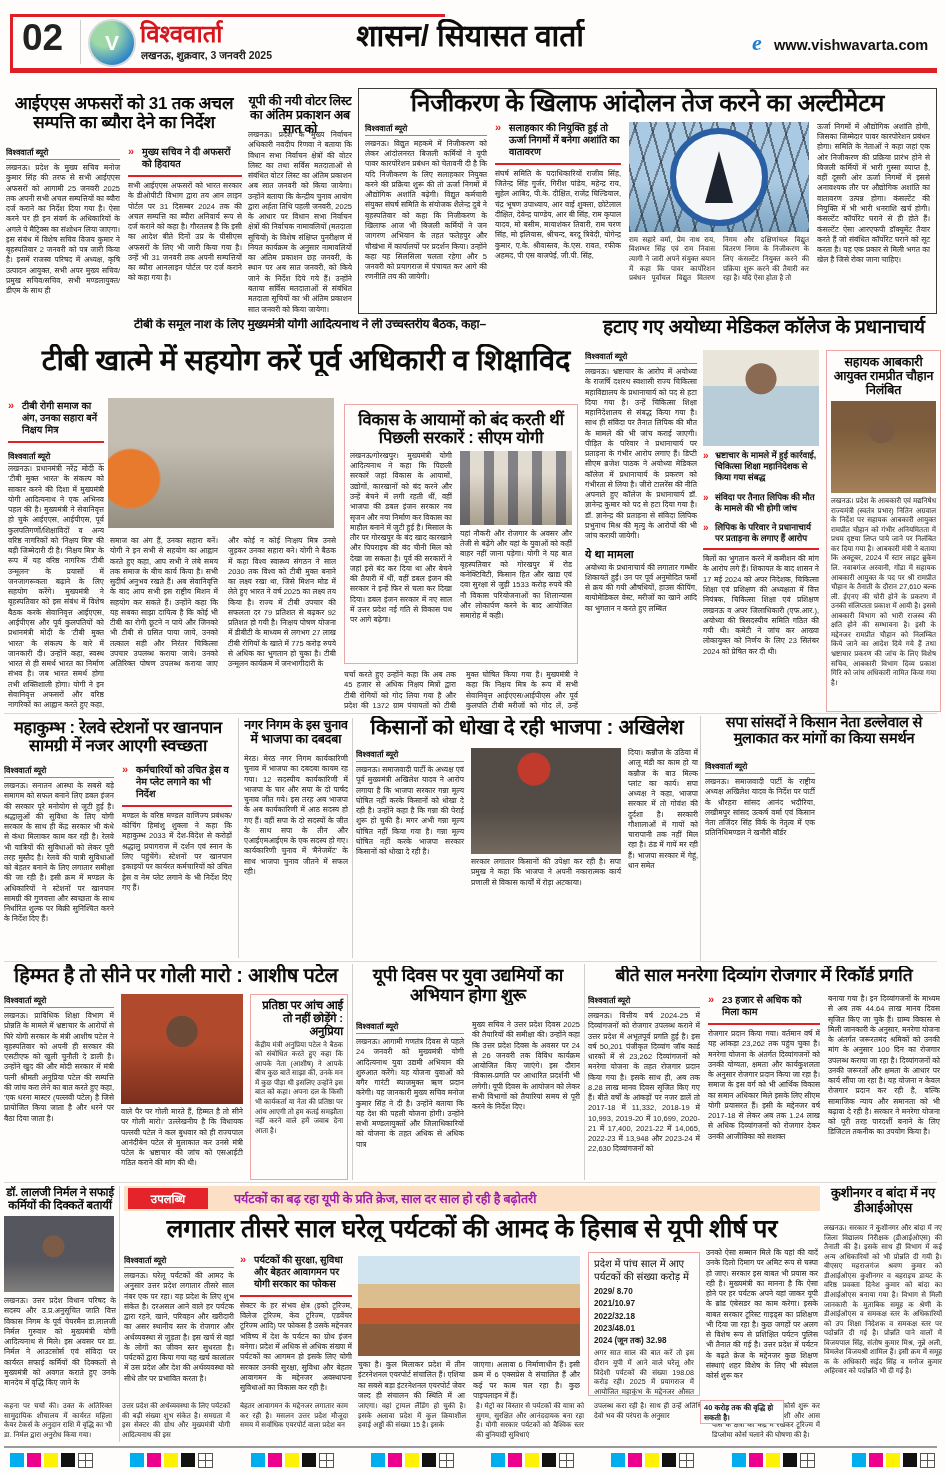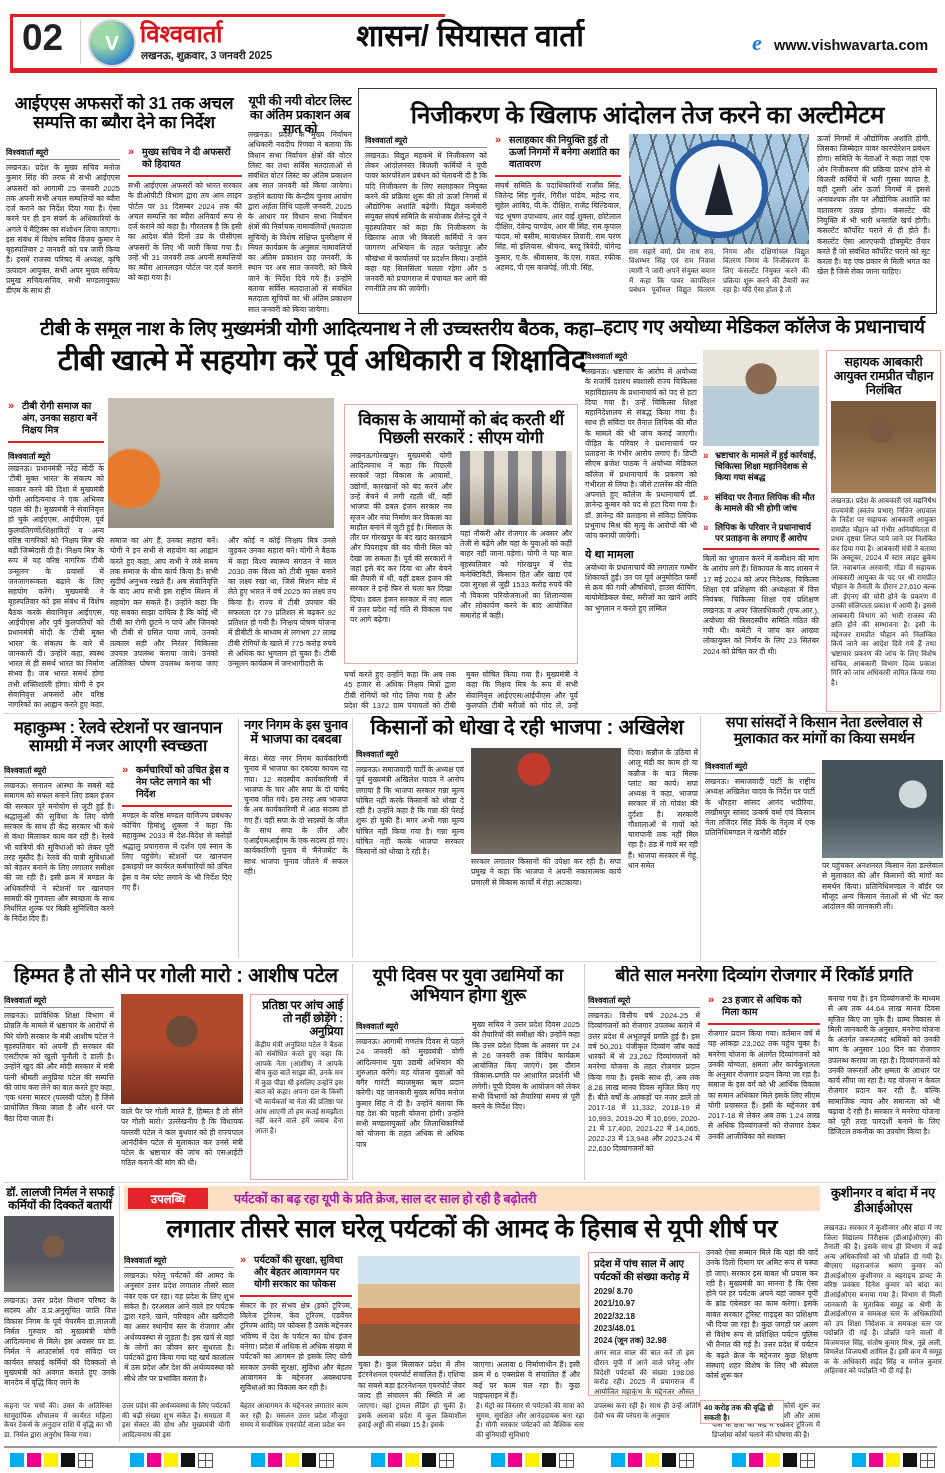--- a/index.html
+++ b/index.html
@@ -91,21 +91,21 @@
     </div>
     <div class="col">
       <div class="subhead"><span class="chev">»</span><span>मुख्य सचिव ने दी अफसरों को हिदायत</span></div>
       <div class="body-txt">सभी आईएएस अफसरों को भारत सरकार के डीओपीटी विभाग द्वारा तय आन लाइन पोर्टल पर 31 दिसम्बर 2024 तक की अचल सम्पत्ति का ब्यौरा अनिवार्य रूप से दर्ज कराने को कहा है। गौरतलब है कि इसी का आदेश बीते दिनों उप्र के पीसीएस अफसरों के लिए भी जारी किया गया है। उन्हें भी 31 जनवरी तक अपनी सम्पत्तियों का ब्यौरा आनलाइन पोर्टल पर दर्ज कराने को कहा गया है।</div>
     </div>
   </div>
 
   <div class="abs hl" style="left:248px;top:94px;width:104px;font-size:12.5px;">यूपी की नयी वोटर लिस्ट का अंतिम प्रकाशन अब सात को</div>
   <div class="abs body-txt" style="left:248px;top:130px;width:104px;height:182px;">लखनऊ। प्रदेश के मुख्य निर्वाचन अधिकारी नवदीप रिणवा ने बताया कि विधान सभा निर्वाचन क्षेत्रों की वोटर लिस्ट का तथा सर्विस मतदाताओं से संबंधित वोटर लिस्ट का अंतिम प्रकाशन अब सात जनवरी को किया जायेगा। उन्होंने बताया कि केन्द्रीय चुनाव आयोग द्वारा अर्हता तिथि पहली जनवरी, 2025 के आधार पर विधान सभा निर्वाचन क्षेत्रों की निर्वाचक नामावलियों (मतदाता सूचियों) के विशेष संक्षिप्त पुनरीक्षण में नियत कार्यक्रम के अनुसार नामावलियों का अंतिम प्रकाशन छह जनवरी, के स्थान पर अब सात जनवरी, को किये जाने के निर्देश दिये गये हैं। उन्होंने बताया सर्विस मतदाताओं से संबंधित मतदाता सूचियों का भी अंतिम प्रकाशन सात जनवरी को किया जायेगा।</div>
 
-  <div class="abs box-dark" style="left:358px;top:88px;width:579px;height:226px;padding:13px 6px;box-sizing:border-box;">
+  <div class="abs box-dark" style="left:358px;top:88px;width:579px;height:226px;padding:1px 6px;box-sizing:border-box;">
     <div class="hl" style="font-size:24px;margin-bottom:5px;">निजीकरण के खिलाफ आंदोलन तेज करने का अल्टीमेटम</div>
     <div class="cols" style="height:172px;">
       <div style="width:122px;flex:none;">
         <div class="byline">विश्ववार्ता ब्यूरो</div>
         <div class="body-txt">लखनऊ। विद्युत महकमे में निजीकरण को लेकर आंदोलनरत बिजली कर्मियों ने यूपी पावर कारपोरेशन प्रबंधन को चेतावनी दी है कि यदि निजीकरण के लिए सलाहकार नियुक्त करने की प्रक्रिया शुरू की तो ऊर्जा निगमों में औद्योगिक अशांति बढ़ेगी। विद्युत कर्मचारी संयुक्त संघर्ष समिति के संयोजक शैलेन्द्र दुबे ने बृहस्पतिवार को कहा कि निजीकरण के खिलाफ आज भी बिजली कर्मियों ने जन जागरण अभियान के तहत फतेहपुर और चौखंभा में कार्यालयों पर प्रदर्शन किया। उन्होंने कहा यह सिलसिला चलता रहेगा और 5 जनवरी को प्रयागराज में पंचायत कर आगे की रणनीति तय की जायेगी।</div>
       </div>
       <div style="width:126px;flex:none;">
         <div class="subhead"><span class="chev">»</span><span>सलाहकार की नियुक्ति हुई तो ऊर्जा निगमों में बनेगा अशांति का वातावरण</span></div>
         <div class="body-txt">संघर्ष समिति के पदाधिकारियों राजीव सिंह, जितेन्द्र सिंह गुर्जर, गिरीश पांडेय, महेन्द्र राय, सुहेल आबिद, पी.के. दीक्षित, राजेंद्र घिल्डियाल, चंद्र भूषण उपाध्याय, आर वाई शुक्ला, छोटेलाल दीक्षित, देवेन्द्र पाण्डेय, आर बी सिंह, राम कृपाल यादव, मो बसीम, मायाशंकर तिवारी, राम चरण सिंह, मो इलियास, श्रीचन्द, बरदू त्रिवेदी, योगेन्द्र कुमार, ए.के. श्रीवास्तव, के.एस. रावत, रफीक अहमद, पी एस बाजपेई, जी.पी. सिंह,</div>
       </div>
@@ -117,22 +117,22 @@
             </div>
         </div>
         <div class="tiny" style="margin-top:4px;column-count:2;column-gap:8px;">राम सहारे वर्मा, प्रेम नाथ राय, विशम्भर सिंह एवं राम निवास त्यागी ने जारी अपने संयुक्त बयान में कहा कि पावर कार्पोरेशन प्रबंधन पूर्वांचल विद्युत वितरण निगम और दक्षिणांचल विद्युत वितरण निगम के निजीकरण के लिए कंसल्टेंट नियुक्त करने की प्रक्रिया शुरू करने की तैयारी कर रहा है। यदि ऐसा होता है तो</div>
       </div>
       <div class="col">
         <div class="body-txt">ऊर्जा निगमों में औद्योगिक अशांति होगी, जिसका जिम्मेदार पावर कारपोरेशन प्रबंधन होगा। समिति के नेताओं ने कहा जहां एक ओर निजीकरण की प्रक्रिया प्रारंभ होने से बिजली कर्मियों में भारी गुस्सा व्याप्त है, वहीं दूसरी ओर ऊर्जा निगमों में इससे अनावश्यक तौर पर औद्योगिक अशांति का वातावरण उत्पन्न होगा। कंसल्टेंट की नियुक्ति में भी भारी धनराशि खर्च होगी। कंसल्टेंट कॉर्पोरेट घराने से ही होते हैं। कंसल्टेंट ऐसा आरएफपी डॉक्यूमेंट तैयार करते हैं जो संबंधित कॉर्पोरेट घराने को सूट करता है। यह एक प्रकार से मिली भगत का खेल है जिसे रोका जाना चाहिए।</div>
       </div>
     </div>
   </div>
 
-  <div class="abs hl" style="left:16px;top:318px;width:612px;font-size:19px;">टीबी के समूल नाश के लिए मुख्यमंत्री योगी आदित्यनाथ ने ली उच्चस्तरीय बैठक, कहा–</div>
-  <div class="abs hl" style="left:16px;top:344px;width:612px;font-size:29px;">टीबी खात्मे में सहयोग करें पूर्व अधिकारी व शिक्षाविद</div>
+  <div class="abs hl" style="left:4px;top:318px;width:612px;font-size:12px;">टीबी के समूल नाश के लिए मुख्यमंत्री योगी आदित्यनाथ ने ली उच्चस्तरीय बैठक, कहा–</div>
+  <div class="abs hl" style="left:0;top:344px;width:612px;font-size:29px;">टीबी खात्मे में सहयोग करें पूर्व अधिकारी व शिक्षाविद</div>
   <div class="abs" style="left:8px;top:400px;width:96px;">
     <div class="subhead"><span class="chev">»</span><span>टीबी रोगी समाज का अंग, उनका सहारा बनें निक्षय मित्र</span></div>
   </div>
   <div class="abs byline" style="left:8px;top:450px;width:96px;">विश्ववार्ता ब्यूरो</div>
   <div class="abs photo ph-meeting" style="left:108px;top:398px;width:226px;height:130px;"></div>
   <div class="abs body-txt" style="left:8px;top:464px;width:96px;height:246px;">लखनऊ। प्रधानमंत्री नरेंद्र मोदी के 'टीबी मुक्त भारत' के संकल्प को साकार करने की दिशा में मुख्यमंत्री योगी आदित्यनाथ ने एक अभिनव पहल की है। मुख्यमंत्री ने सेवानिवृत्त हो चुके आईएएस, आईपीएस, पूर्व कुलपतिगणों/शिक्षाविदों व अन्य वरिष्ठ नागरिकों को 'निक्षय मित्र' की बड़ी जिम्मेदारी दी है। 'निक्षय मित्र' के रूप में यह वरिष्ठ नागरिक 'टीबी उन्मूलन' के प्रयासों में जनजागरूकता बढ़ाने के लिए सहयोग करेंगे। मुख्यमंत्री ने बृहस्पतिवार को इस संबंध में विशेष बैठक करके सेवानिवृत्त आईएएस, आईपीएस और पूर्व कुलपतियों को प्रधानमंत्री मोदी के 'टीबी मुक्त भारत' के संकल्प के बारे में जानकारी दी। उन्होंने कहा, स्वस्थ भारत से ही समर्थ भारत का निर्माण संभव है। जब भारत समर्थ होगा तभी शक्तिशाली होगा। योगी ने इन सेवानिवृत्त अफसरों और वरिष्ठ नागरिकों का आह्वान करते हुए कहा, निक्षय मित्र बनकर टीबी मुक्त उत्तर प्रदेश के सपने को साकार करें। टीबी रोगी</div>
   <div class="abs body-txt" style="left:110px;top:536px;width:226px;height:174px;column-count:2;column-gap:10px;">समाज का अंग हैं, उनका सहारा बनें। योगी ने इन सभी से सहयोग का आह्वान करते हुए कहा, आप सभी ने लंबे समय तक समाज के बीच कार्य किया है। सभी सुदीर्घ अनुभव रखते हैं। अब सेवानिवृत्ति के बाद आप सभी इस राष्ट्रीय मिशन में सहयोग कर सकते हैं। उन्होंने कहा कि यह सबका साझा दायित्व है कि कोई भी टीबी का रोगी छूटने न पाये और जिनको भी टीबी से ग्रसित पाया जाये, उनको तत्काल सही और निरंतर चिकित्सा उपचार उपलब्ध कराया जाये। उनको अतिरिक्त पोषण उपलब्ध कराया जाए और कोई न कोई निःक्षय मित्र उनसे जुड़कर उनका सहारा बने। योगी ने बैठक में कहा विश्व स्वास्थ्य संगठन ने साल 2030 तक विश्व को टीबी मुक्त बनाने का लक्ष्य रखा था, जिसे मिशन मोड में लेते हुए भारत ने वर्ष 2025 का लक्ष्य तय किया है। राज्य में टीबी उपचार की सफलता दर 79 प्रतिशत से बढ़कर 92 प्रतिशत हो गयी है। निःक्षय पोषण योजना में डीबीटी के माध्यम से लगभग 27 लाख टीबी रोगियों के खाते में 775 करोड़ रुपये से अधिक का भुगतान हो चुका है। टीबी उन्मूलन कार्यक्रम में जनभागीदारी के</div>
 
   <div class="abs box-pink" style="left:344px;top:404px;width:234px;height:260px;padding:5px;box-sizing:border-box;">
     <div class="hl" style="font-size:16.5px;margin-bottom:4px;">विकास के आयामों को बंद करती थीं पिछली सरकारें : सीएम योगी</div>
@@ -203,24 +203,20 @@
     </div>
   </div>
   <div class="abs vrule" style="left:700px;top:716px;height:246px;"></div>
 
   <div class="abs hl" style="left:705px;top:714px;width:238px;font-size:14.5px;">सपा सांसदों ने किसान नेता डल्लेवाल से मुलाकात कर मांगों का किया समर्थन</div>
   <div class="abs cols" style="left:705px;top:760px;width:238px;height:200px;gap:7px;">
     <div style="width:110px;flex:none;">
       <div class="byline">विश्ववार्ता ब्यूरो</div>
       <div class="body-txt">लखनऊ। समाजवादी पार्टी के राष्ट्रीय अध्यक्ष अखिलेश यादव के निर्देश पर पार्टी के धौरहरा सांसद आनंद भदौरिया, लखीमपुर सांसद उत्कर्ष वर्मा एवं किसान नेता तजिंदर सिंह विर्क के नेतृत्व में एक प्रतिनिधिमण्डल ने खनौरी बॉर्डर</div>
     </div>
-    <div class="col">
-      <div class="photo ph-sapameet" style="width:100%;height:98px;margin-bottom:3px;"></div>
-      <div class="body-txt">पर पहुंचकर अनशनरत किसान नेता डल्लेवाल से मुलाकात की और किसानों की मांगों का समर्थन किया। प्रतिनिधिमण्डल ने बॉर्डर पर मौजूद अन्य किसान नेताओं से भी भेंट कर आंदोलन की जानकारी ली।</div>
-    </div>
   </div>
 
   <div class="abs hrule" style="left:4px;top:961px;width:933px;"></div>
 
   <div class="abs hl" style="left:4px;top:964px;width:344px;font-size:20px;">हिम्मत है तो सीने पर गोली मारो : आशीष पटेल</div>
   <div class="abs cols" style="left:4px;top:994px;width:344px;height:186px;gap:7px;">
     <div style="width:110px;flex:none;">
       <div class="byline">विश्ववार्ता ब्यूरो</div>
       <div class="body-txt">लखनऊ। प्राविधिक शिक्षा विभाग में प्रोन्नति के मामले में भ्रष्टाचार के आरोपों से घिरे योगी सरकार के मंत्री आशीष पटेल ने बृहस्पतिवार को अपनी ही सरकार की एसटीएफ को खुली चुनौती दे डाली है। उन्होंने खुद की और मोदी सरकार में मंत्री पत्नी श्रीमती अनुप्रिया पटेल की सम्पत्ति की जांच करा लेने का बात करते हुए कहा, 'एक धरना मास्टर (पल्लवी पटेल) है जिसे प्रायोजित किया जाता है और धरने पर बैठा दिया जाता है।</div>
     </div>
@@ -280,21 +276,21 @@
     <div class="body-txt">लखनऊ। घरेलू पर्यटकों की आमद के अनुसार उत्तर प्रदेश लगातार तीसरे साल नंबर एक पर रहा। यह प्रदेश के लिए शुभ संकेत है। दरअसल आने वाले हर पर्यटक द्वारा रहने, खाने, परिवहन और खरीदारी का असर स्थानीय स्तर के रोजगार और अर्थव्यवस्था से जुड़ता है। इस खर्च से वहां के लोगों का जीवन स्तर सुधरता है। पर्यटकों द्वारा किया गया यह खर्च कालांतर में उस प्रदेश और देश की अर्थव्यवस्था को सीधे तौर पर प्रभावित करता है।</div>
   </div>
   <div class="abs" style="left:240px;top:1254px;width:112px;height:148px;">
     <div class="subhead"><span class="chev">»</span><span>पर्यटकों की सुरक्षा, सुविधा और बेहतर आवागमन पर योगी सरकार का फोकस</span></div>
     <div class="body-txt">सेक्टर के हर संभव क्षेत्र (इको टूरिज्म, विलेज टूरिज्म, केव टूरिज्म, एडवेंचर टूरिज्म आदि) पर फोकस है उसके मद्देनजर भविष्य में देश के पर्यटन का ग्रोथ इंजन बनेगा। प्रदेश में अधिक से अधिक संख्या में पर्यटकों का आगमन हो इसके लिए योगी सरकार उनकी सुरक्षा, सुविधा और बेहतर आवागमन के मद्देनजर अवस्थापना सुविधाओं का विकास कर रही है।</div>
   </div>
   <div class="abs photo ph-ghat" style="left:358px;top:1256px;width:222px;height:100px;"></div>
   <div class="abs body-txt" style="left:358px;top:1360px;width:222px;height:42px;column-count:2;column-gap:8px;">चुका है। कुल मिलाकर प्रदेश में तीन इंटरनेशनल एयरपोर्ट संचालित हैं। एशिया का सबसे बड़ा इंटरनेशनल एयरपोर्ट जेवर जल्द ही संचालन की स्थिति में आ जाएगा। अलावा 6 निर्माणाधीन हैं। इसी क्रम में 6 एक्सप्रेस वे संचालित हैं और कई पर काम चल रहा है। कुछ पाइपलाइन में हैं।</div>
 
   <div class="abs box-pink" style="left:588px;top:1252px;width:112px;height:144px;padding:5px;box-sizing:border-box;">
-    <div style="font-size:10px;font-weight:bold;line-height:1.25;color:#0d0d0d;margin-bottom:3px;">प्रदेश में पांच साल में आए पर्यटकों की संख्या करोड़ में</div>
+    <div style="font-size:10px;font-weight:normal;line-height:1.25;color:#0d0d0d;margin-bottom:3px;">प्रदेश में पांच साल में आए पर्यटकों की संख्या करोड़ में</div>
     <div class="stat-row">2029/ 8.70</div>
     <div class="stat-row">2021/10.97</div>
     <div class="stat-row">2022/32.18</div>
     <div class="stat-row">2023/48.01</div>
     <div class="stat-row">2024 (जून तक) 32.98</div>
     <div class="tiny" style="margin-top:2px;">अगर सात साल की बात करें तो इस दौरान यूपी में आने वाले घरेलू और विदेशी पर्यटकों की संख्या 198.08 करोड़ रही। 2025 में प्रयागराज में आयोजित महाकुंभ के मद्देनजर औसत संख्या में करीब 35 से</div>
   </div>
   <div class="abs body-txt" style="left:706px;top:1248px;width:112px;height:150px;">उनको ऐसा सम्मान मिले कि यहां की यादें उनके दिलो दिमाग पर अमिट रूप से चस्पा हो जाए। सरकार इस बाबत भी प्रयास कर रही है। मुख्यमंत्री का मानना है कि ऐसा होने पर हर पर्यटक अपने यहां जाकर यूपी के ब्रांड एंबेसडर का काम करेगा। इसके बाबत सरकार टूरिस्ट गाइड्स का प्रशिक्षण भी दिया जा रहा है। कुछ जगहों पर अलग से विशेष रूप से प्रशिक्षित पर्यटन पुलिस भी तैनात की गई है। उत्तर प्रदेश में पर्यटन के बढ़ते क्रेज के मद्देनजर कुछ शिक्षण संस्थाएं शहर विशेष के लिए भी स्पेशल कोर्स शुरू कर</div>
 
   <div class="abs hl" style="left:824px;top:1186px;width:118px;font-size:13px;">कुशीनगर व बांदा में नए डीआईओएस</div>

